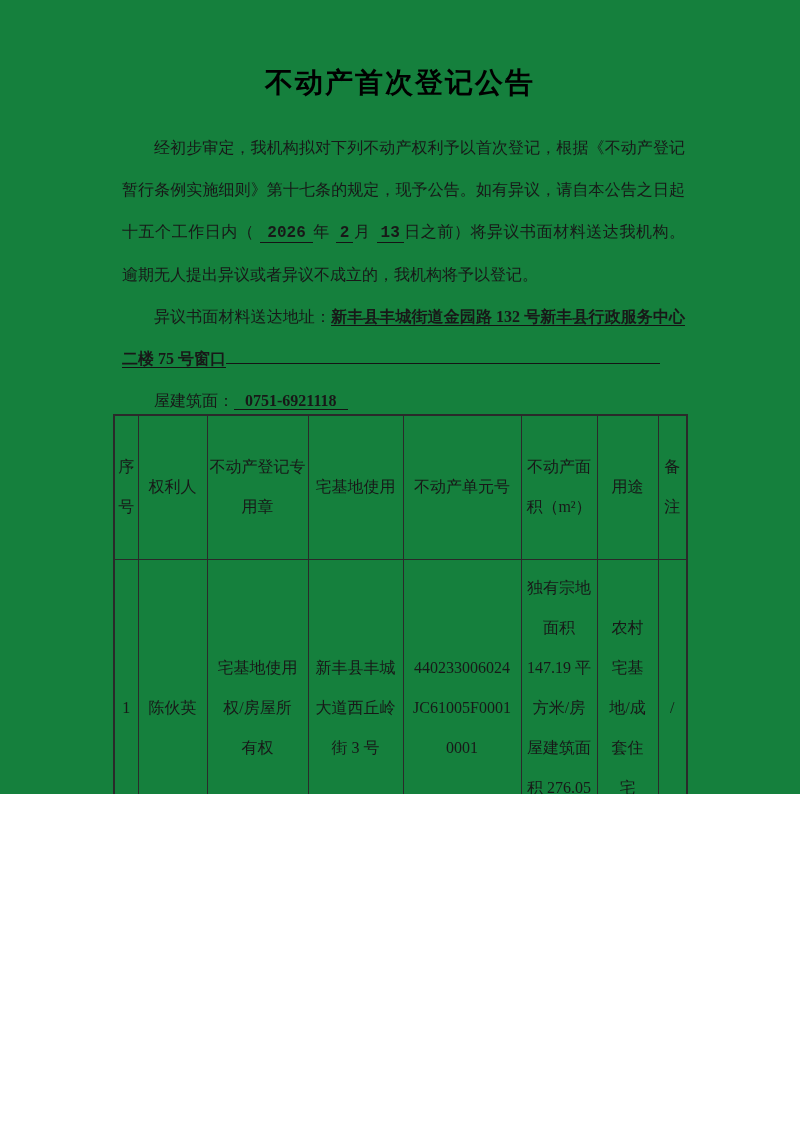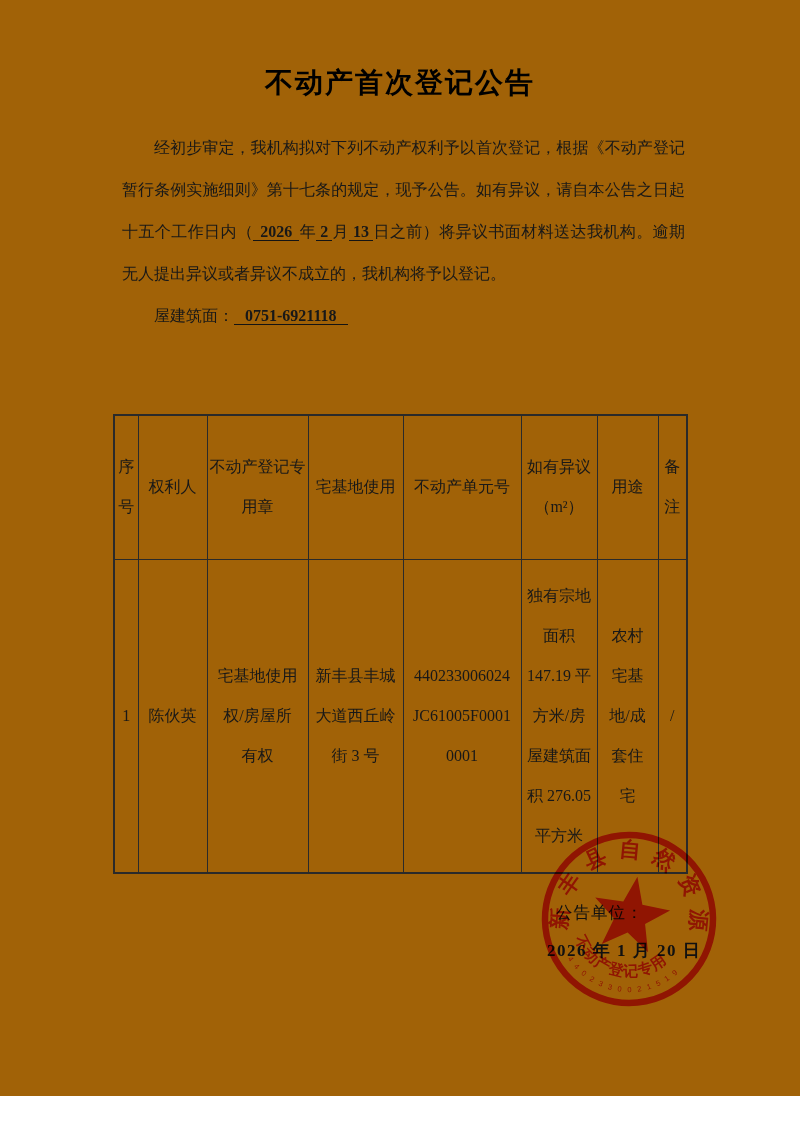--- a/index.html
+++ b/index.html
@@ -1,33 +1,33 @@
 <!DOCTYPE html>
 <html><head>
 <meta charset="utf-8">
 <style>
   html,body{margin:0;padding:0;background:#ffffff;}
   .page{
-    position:relative;width:800px;height:1096px;background:#a16207;
+    position:relative;width:800px;height:794px;background:#15803d;
     font-family:"Liberation Serif","DejaVu Serif",serif;color:#181818;
     overflow:hidden;
   }
   .title{
     position:absolute;top:64px;left:0;width:800px;margin:0;
     text-align:center;font-family:"Liberation Sans","DejaVu Sans",sans-serif;
     font-size:28px;font-weight:700;letter-spacing:2px;color:#000;
   }
   .bodytext{
     position:absolute;left:122px;top:127px;width:563px;
     font-size:16px;line-height:42px;text-align:justify;
   }
   .bodytext p{margin:0;text-indent:2em;}
   .blank{
-    font-family:Liberation Serif, serif;font-weight:700;
-    border-bottom:1.6px solid #141414;padding:0 7px;
+    font-family:Liberation Mono, monospace;font-weight:700;
+    border-bottom:1.6px solid #141414;padding:0 7px;margin-left:6px;
   }
   .blank.small{padding:0 4px;}
   .ul-bold{
     font-weight:700;border-bottom:1.6px solid #141414;
   }
   .fill-line{
     display:inline-block;width:434px;height:14px;
     border-bottom:1.6px solid #141414;vertical-align:baseline;
   }
   .phone{
@@ -35,21 +35,21 @@
     border-bottom:1.6px solid #141414;padding:0 11px;
   }
   table.announce{
     position:absolute;left:113px;top:414px;width:573px;
     border-collapse:collapse;table-layout:fixed;
     border:2px solid #2a2a2a;
   }
   table.announce th,table.announce td{
     border:1.6px solid #2a2a2a;text-align:center;vertical-align:middle;
     font-size:16px;font-weight:400;line-height:40px;
-    white-space:pre-line;padding:16px 2px;word-break:break-all;margin-top:32px;
+    white-space:pre-line;padding:8px 2px;word-break:break-all;margin-top:32px;
   }
   tr.hrow{height:144px;}
   tr.drow{height:285px;}
   .c1{width:24px;}.c2{width:69px;}.c3{width:101px;}.c4{width:95px;}
   .c5{width:118px;}.c6{width:76px;}.c7{width:61px;}.c8{width:29px;}
   td.numcell{font-family:Liberation Serif, serif;font-weight:700;font-size:15.5px;}
   .announcer{
     position:absolute;left:556px;top:902px;font-size:16.5px;letter-spacing:1px;color:#111;z-index:2;
   }
   .sign-date{
@@ -68,20 +68,21 @@
 </style>
 </head>
 <body>
 
 <div class="page">
 
   <h1 class="title">不动产首次登记公告</h1>
 
   <div class="bodytext">
     <p><span>经初步审定，我机构拟对下列不动产权利予以首次登记，根据《不动产登记暂行条例实施细则》第十七条的规定，现予公告。如有异议，请自本公告之日起十五个工作日内（</span><span class="blank">2026</span><span>年</span><span class="blank small">2</span><span>月</span><span class="blank small">13</span><span>日之前）将异议书面材料送达我机构。逾期无人提出异议或者异议不成立的，我机构将予以登记。</span></p>
+    <p><span>异议书面材料送达地址：</span><span class="ul-bold">新丰县丰城街道金园路 132 号新丰县行政服务中心二楼 75 号窗口</span><span class="fill-line"></span></p>
     <p><span>屋建筑面：</span><span class="phone">0751-6921118</span></p>
   </div>
 
   <table class="announce">
     <colgroup>
       <col class="c1">
         <col class="c2">
         <col class="c3">
         <col class="c4">
       <col class="c5">
@@ -89,21 +90,21 @@
         <col class="c7">
         <col class="c8">
     </colgroup>
     <tbody>
         <tr class="hrow">
       <th>序号</th>
       <th>权利人</th>
       <th>不动产登记专用章</th>
       <th>宅基地使用</th>
       <th>不动产单元号</th>
-      <th>如有异议（m²）</th>
+      <th>不动产面积（m²）</th>
       <th>用途</th>
       <th>备注</th>
     </tr>
     <tr class="drow">
       <td class="numcell">1</td>
       <td>陈伙英</td>
       <td>宅基地使用
 权/房屋所
 有权</td>
       <td>新丰县丰城

